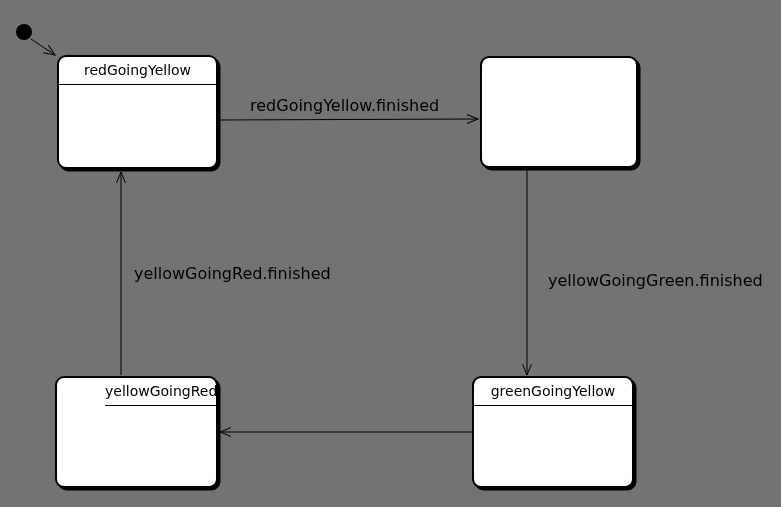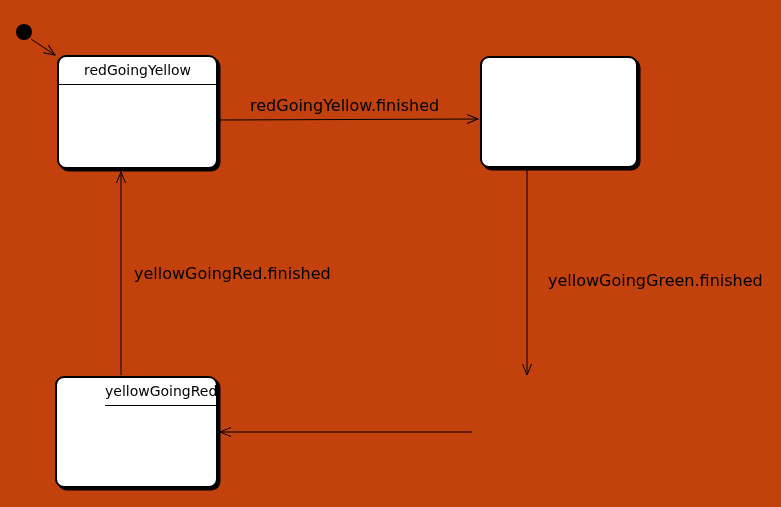--- a/index.html
+++ b/index.html
@@ -1,20 +1,20 @@
 <!DOCTYPE html>
 <html><head>
 <meta charset="utf-8">
 <style>
   html, body { margin: 0; padding: 0; }
   .canvas {
     position: relative;
     width: 781px;
     height: 507px;
-    background: #c2410c;
+    background: #737373;
     font-family: "DejaVu Sans", "Liberation Sans", sans-serif;
     overflow: hidden;
   }
   .edges {
     position: absolute;
     left: 0; top: 0;
     width: 781px; height: 507px;
     pointer-events: none;
   }
   .edges line { pointer-events: stroke; }
@@ -82,20 +82,24 @@
 
   <div class="state" id="state-redGoingYellow">
     <div class="state-title">redGoingYellow</div>
     <div class="state-body"></div>
   </div>
 
   <div class="state" id="state-yellowGoingGreen">
     <div class="state-body"></div>
   </div>
 
+  <div class="state" id="state-greenGoingYellow">
+    <div class="state-title">greenGoingYellow</div>
+    <div class="state-body"></div>
+  </div>
 
   <div class="state" id="state-yellowGoingRed">
     <div class="state-title">yellowGoingRed</div>
     <div class="state-body"></div>
   </div>
 
   <div class="edge-label" id="label-t1">redGoingYellow.finished</div>
   <div class="edge-label" id="label-t2">yellowGoingGreen.finished</div>
   <div class="edge-label" id="label-t4">yellowGoingRed.finished</div>
 

